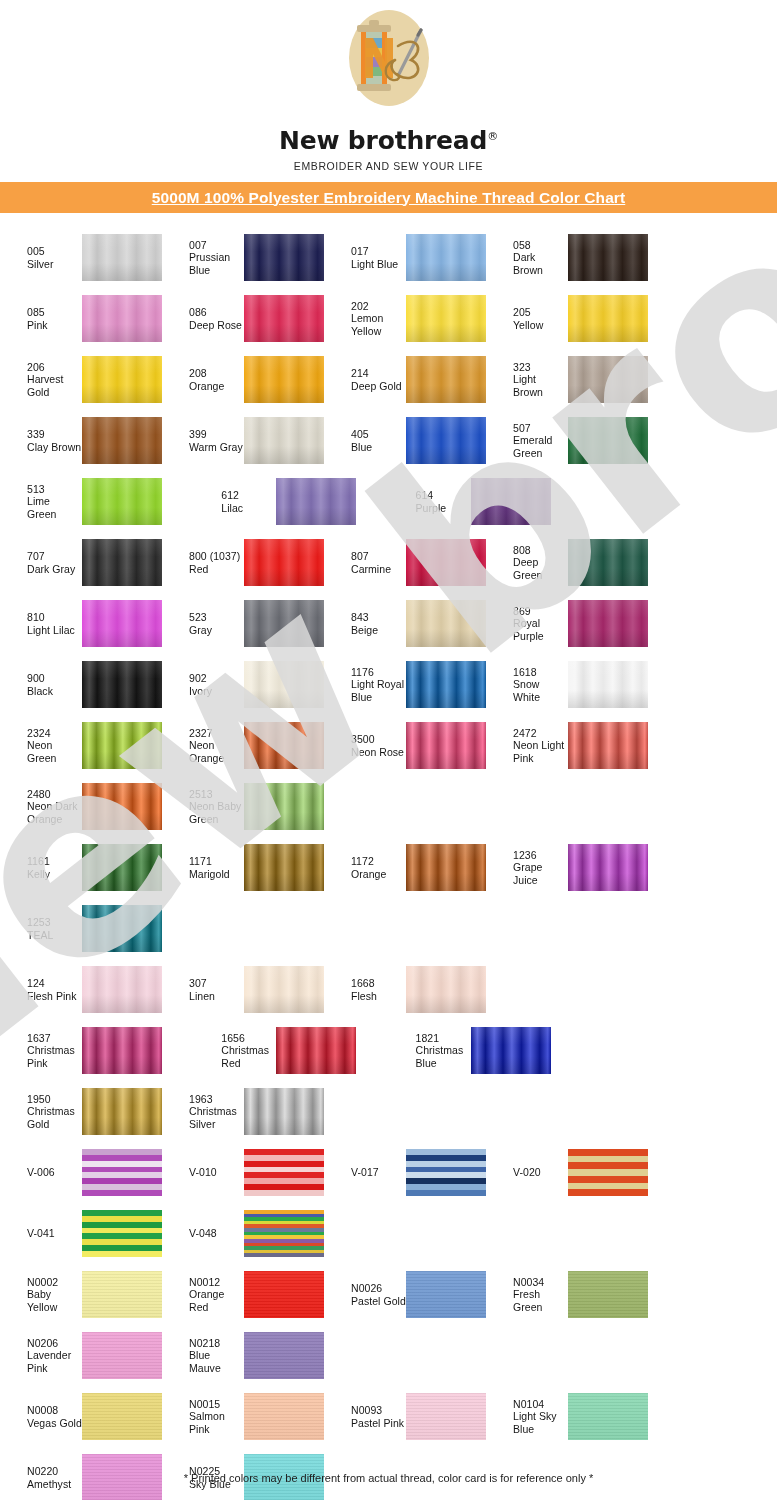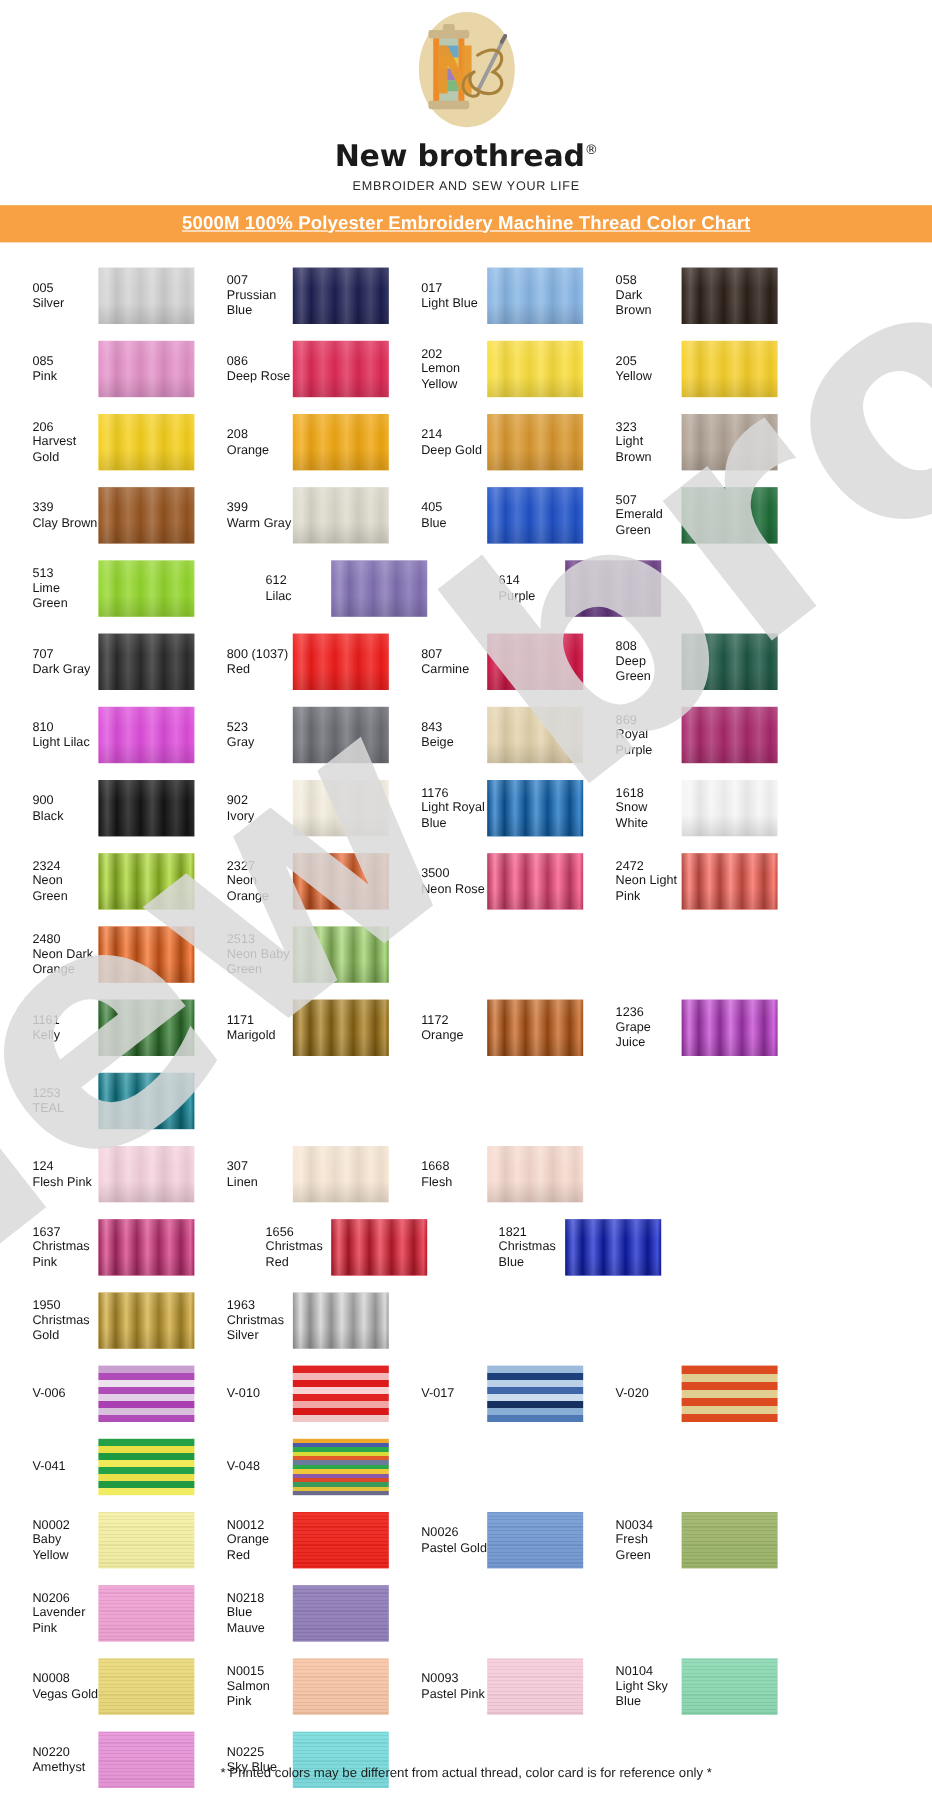--- a/index.html
+++ b/index.html
@@ -29,21 +29,21 @@
     background:#fff;
     position:relative; z-index:2;
   }
   #logo-mark { width:108px; height:106px; display:block; }
   #brand-wordmark {
     font-family:"DejaVu Sans", sans-serif;
     font-size:25px;
     font-weight:700;
     color:#1a1a1a;
     letter-spacing:-0.2px;
-    margin-top:3px;
+    margin-top:14px;
     line-height:1;
     position:relative;
   }
   #brand-wordmark .reg {
     font-size:11px;
     vertical-align:super;
     font-weight:400;
   }
   #brand-tagline {
     font-family:"Liberation Sans", sans-serif;

